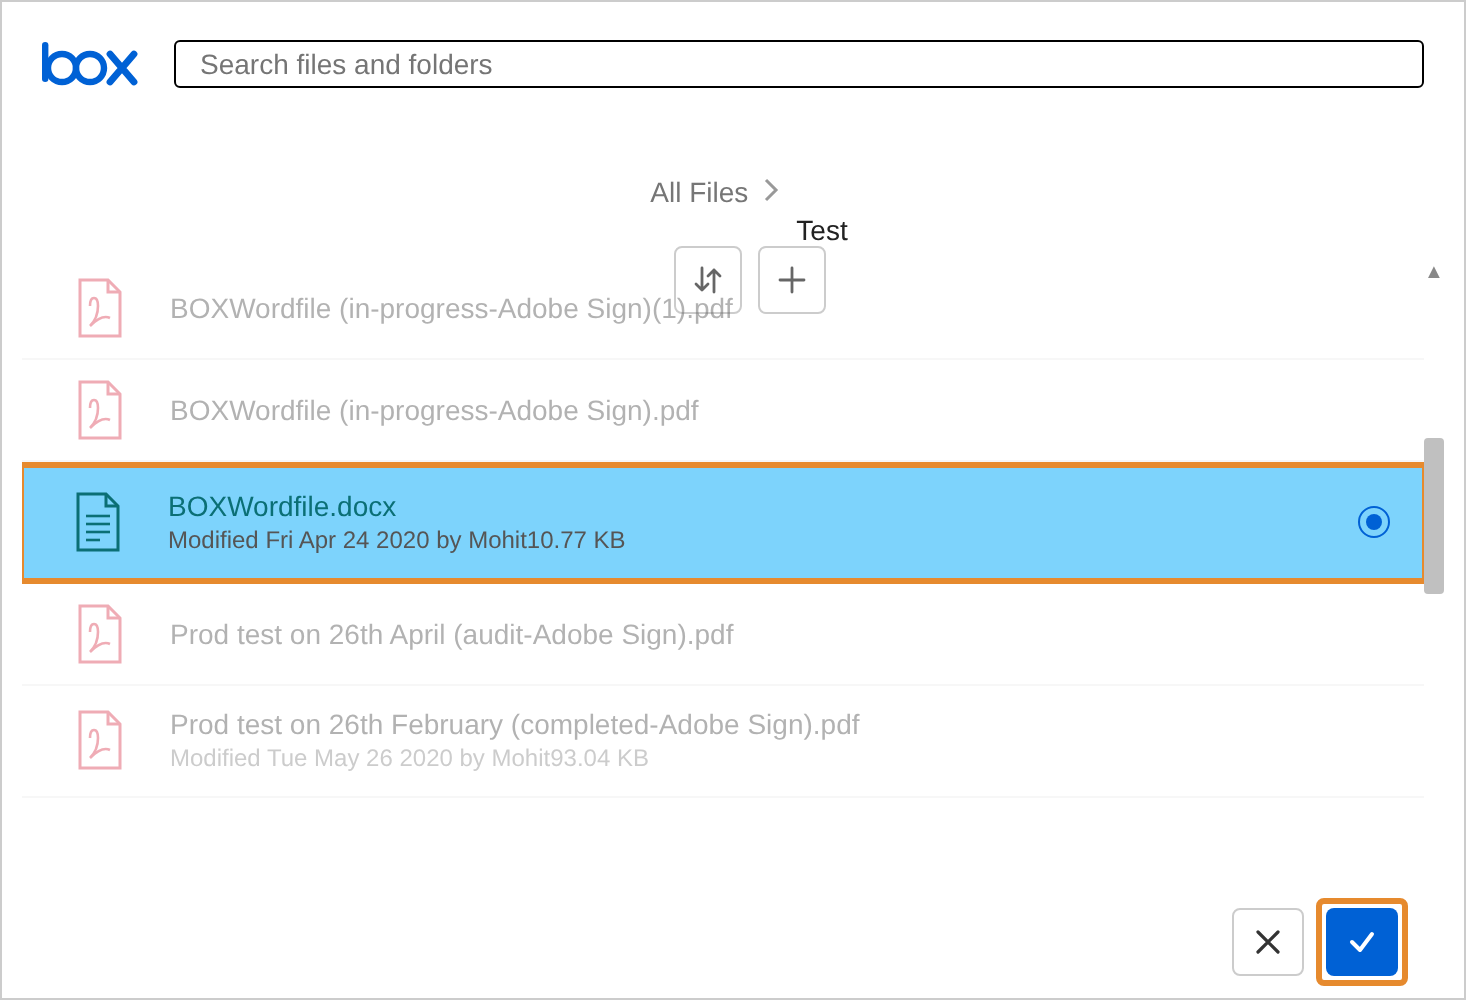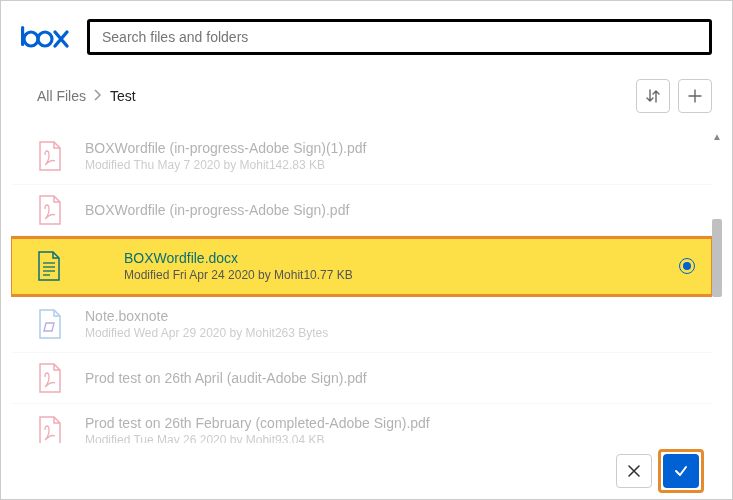--- a/index.html
+++ b/index.html
@@ -21,42 +21,43 @@
   .logo {
     color: #0061d5;
     font-weight: 800;
     font-size: 22px;
     letter-spacing: -0.5px;
     display: flex;
     align-items: center;
   }
   .search {
     flex: 1;
-    height: 36px;
-    border: 3px solid #000000;
+    height: 24px;
+    border: 1px solid #000000;
     border-radius: 3px;
     padding: 0 12px;
     font-size: 14px;
     color: #999;
     outline: none;
   }
   .subheader {
     display: flex;
     align-items: center;
     justify-content: space-between;
     padding: 12px 20px 12px 36px;
+    flex-direction: column;
   }
   .breadcrumb {
     display: flex;
     align-items: center;
     gap: 8px;
     font-size: 14px;
     color: #767676;
   }
-  .breadcrumb .current { color: #222; }
+  .breadcrumb .current { color: #222; margin-top: 38px; }
   .crumb-sep svg { width: 8px; height: 12px; }
   .actions { display: flex; gap: 8px; }
   .icon-btn {
     width: 34px; height: 34px;
     border: 1px solid #ccc;
     border-radius: 4px;
     background: #fff;
     display: flex;
     align-items: center;
     justify-content: center;
@@ -72,26 +73,25 @@
   }
   .file-row {
     display: flex;
     align-items: center;
     padding: 10px 18px 10px 24px;
     border-bottom: 1px solid #f0f0f0;
     position: relative;
   }
   .file-row.dimmed { opacity: 0.5; }
   .file-row.selected {
-    background: #fde047;
+    background: #7dd3fc;
     border: 3px solid #e68a2e;
     border-radius: 2px;
     margin: 0 -2px;
     padding: 10px 16px 10px 22px;
-    gap: 40px;
   }
   .file-icon {
     width: 30px; height: 30px;
     margin-right: 20px;
     display: flex;
     align-items: center;
     justify-content: center;
     flex-shrink: 0;
   }
   .file-meta { flex: 1; min-width: 0; }
@@ -220,21 +220,20 @@
     <div class="file-row dimmed">
       <div class="file-icon">
         <svg width="26" height="30" viewBox="0 0 26 30">
           <path d="M3 1 H17 L23 7 V29 H3 Z" fill="none" stroke="#e05a6d" stroke-width="1.5"></path>
           <path d="M17 1 V7 H23" fill="none" stroke="#e05a6d" stroke-width="1.5"></path>
           <path d="M8 14 Q8 10 10 10 Q12 10 12 14 Q12 20 8 24 Q14 18 18 20" fill="none" stroke="#e05a6d" stroke-width="1.3"></path>
         </svg>
       </div>
       <div class="file-meta">
         <div class="file-name">BOXWordfile (in-progress-Adobe Sign)(1).pdf</div>
-        <div class="file-sub">Modified Thu May 7 2020 by Mohit142.83 KB</div>
       </div>
     </div>
     <div class="file-row dimmed">
       <div class="file-icon">
         <svg width="26" height="30" viewBox="0 0 26 30">
           <path d="M3 1 H17 L23 7 V29 H3 Z" fill="none" stroke="#e05a6d" stroke-width="1.5"></path>
           <path d="M17 1 V7 H23" fill="none" stroke="#e05a6d" stroke-width="1.5"></path>
           <path d="M8 14 Q8 10 10 10 Q12 10 12 14 Q12 20 8 24 Q14 18 18 20" fill="none" stroke="#e05a6d" stroke-width="1.3"></path>
         </svg>
       </div>
@@ -252,33 +251,20 @@
           <line x1="7" y1="20" x2="19" y2="20" stroke="#0b6f75" stroke-width="1.3"></line>
           <line x1="7" y1="24" x2="14" y2="24" stroke="#0b6f75" stroke-width="1.3"></line>
         </svg>
       </div>
       <div class="file-meta">
         <div class="file-name">BOXWordfile.docx</div>
         <div class="file-sub">Modified Fri Apr 24 2020 by Mohit10.77 KB</div>
       </div>
       <div class="radio">
         <div class="dot"></div>
-      </div>
-    </div>
-    <div class="file-row dimmed">
-      <div class="file-icon">
-        <svg width="26" height="30" viewBox="0 0 26 30">
-          <path d="M3 1 H17 L23 7 V29 H3 Z" fill="none" stroke="#5b9bd5" stroke-width="1.5"></path>
-          <path d="M17 1 V7 H23" fill="none" stroke="#5b9bd5" stroke-width="1.5"></path>
-          <path d="M7 22 L9 14 L17 14 L15 22 Z" fill="none" stroke="#6b5bd5" stroke-width="1.3"></path>
-        </svg>
-      </div>
-      <div class="file-meta">
-        <div class="file-name">Note.boxnote</div>
-        <div class="file-sub">Modified Wed Apr 29 2020 by Mohit263 Bytes</div>
       </div>
     </div>
     <div class="file-row dimmed">
       <div class="file-icon">
         <svg width="26" height="30" viewBox="0 0 26 30">
           <path d="M3 1 H17 L23 7 V29 H3 Z" fill="none" stroke="#e05a6d" stroke-width="1.5"></path>
           <path d="M17 1 V7 H23" fill="none" stroke="#e05a6d" stroke-width="1.5"></path>
           <path d="M8 14 Q8 10 10 10 Q12 10 12 14 Q12 20 8 24 Q14 18 18 20" fill="none" stroke="#e05a6d" stroke-width="1.3"></path>
         </svg>
       </div>

